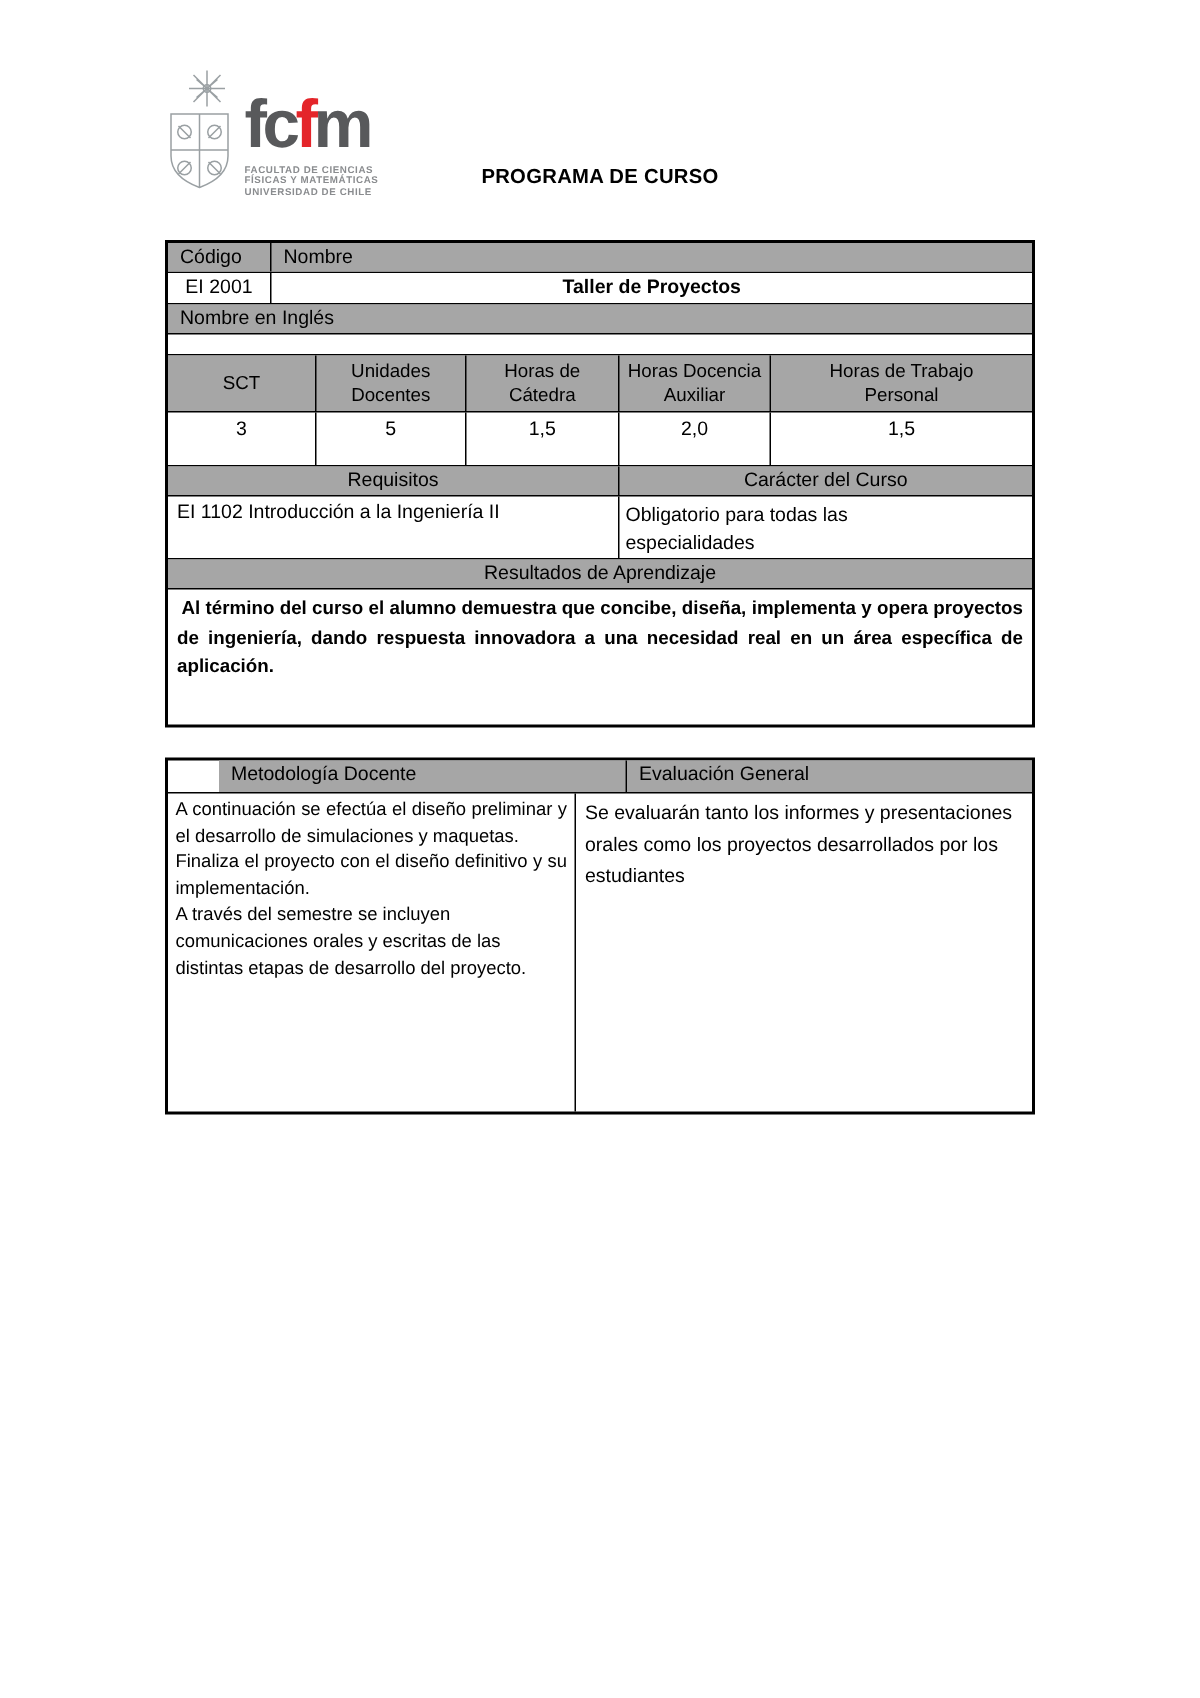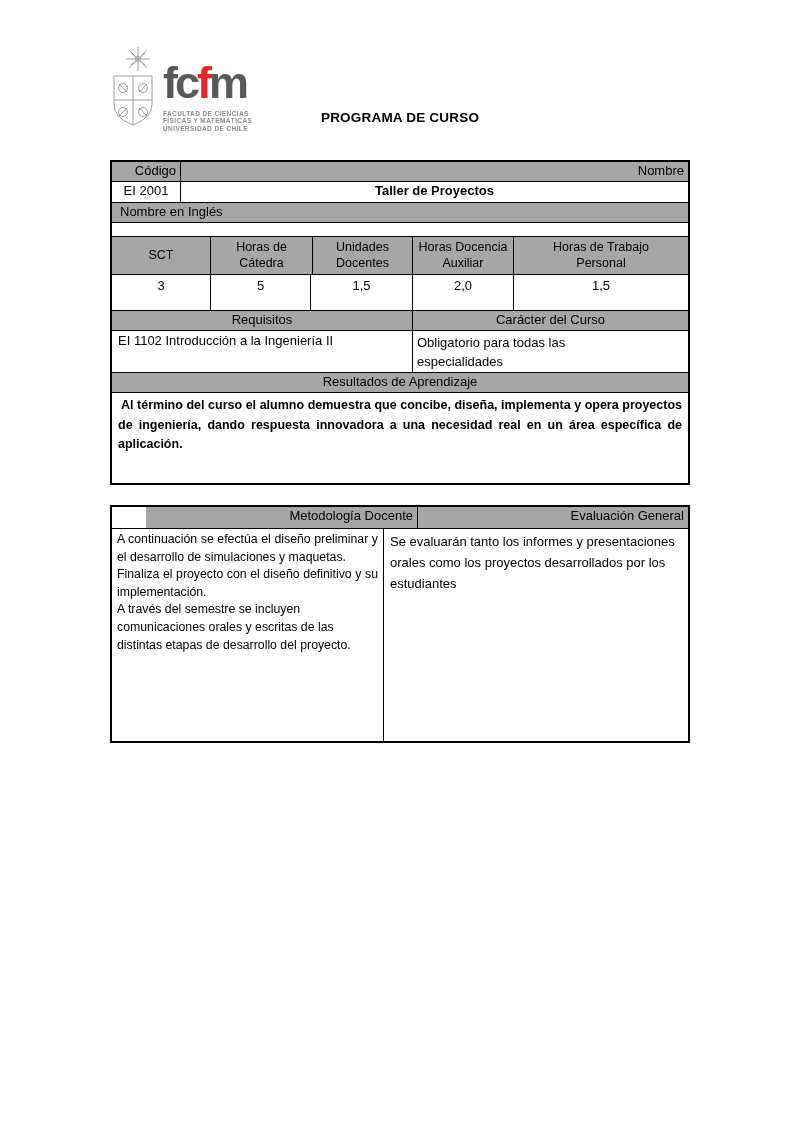--- a/index.html
+++ b/index.html
@@ -15,21 +15,21 @@
   .wordmark .red{color:#e4252a;}
   .faculty{margin-top:5px;font-size:6.5px;line-height:7.4px;letter-spacing:0.4px;color:#8a8c8f;font-weight:bold;}
   
   .doc-title{position:absolute;left:0;top:110px;width:100%;text-align:center;
     font-size:13.5px;font-weight:bold;letter-spacing:0.2px;}
   
   .tbl{position:absolute;left:110px;width:580px;border:2px solid #000;box-sizing:border-box;background:#fff;}
   .t1{top:160px;}
   .t2{top:505px;}
   .row{display:flex;border-top:1px solid #000;align-items:stretch;}
-  .row:first-child{border-top:none;text-align:right;}
+  .row:first-child{border-top:none;}
   .cell{box-sizing:border-box;border-left:1px solid #000;padding:1px 4px;overflow:hidden;font-size:13px;}
   .cell:first-child{border-left:none;}
   .gray{background:#a6a6a6;}
   .ctr{text-align:center;}
   .bold{font-weight:bold;}
   .vctr{display:flex;flex-direction:column;justify-content:center;}
   .padL{padding-left:8px;}
   
   .rA{min-height:19px;} .rB{min-height:20px;} .rC{min-height:19px;} .rD{min-height:13px;}
   .rE{min-height:37px;} .rF{min-height:35px;} .rG{min-height:19px;} .rH{min-height:37px;}
@@ -100,25 +100,25 @@
     <div class="row rC">
       <div class="cell gray padL w-rest">Nombre en Inglés</div>
     </div>
     <div class="row rD">
       <div class="cell w-rest"></div>
     </div>
     <div class="row rE">
       <div class="cell gray ctr vctr credits-hdr wc1">
           <span class="hs">SCT</span>
         </div>
+      <div class="cell gray ctr vctr credits-hdr wc2">
+          <span class="hs hs-ud">Unidades Docentes</span>
+        </div>
       <div class="cell gray ctr vctr credits-hdr wc3">
           <span class="hs hs-hc">Horas de Cátedra</span>
-        </div>
-      <div class="cell gray ctr vctr credits-hdr wc2">
-          <span class="hs hs-ud">Unidades Docentes</span>
         </div>
       <div class="cell gray ctr vctr credits-hdr wc4">
           <span class="hs hs-da">Horas Docencia Auxiliar</span>
         </div>
       <div class="cell gray ctr vctr credits-hdr wc5">
           <span class="hs hs-tp">Horas de Trabajo Personal</span>
         </div>
     </div>
     <div class="row rF">
       <div class="cell ctr credits-val wc1">3</div>

